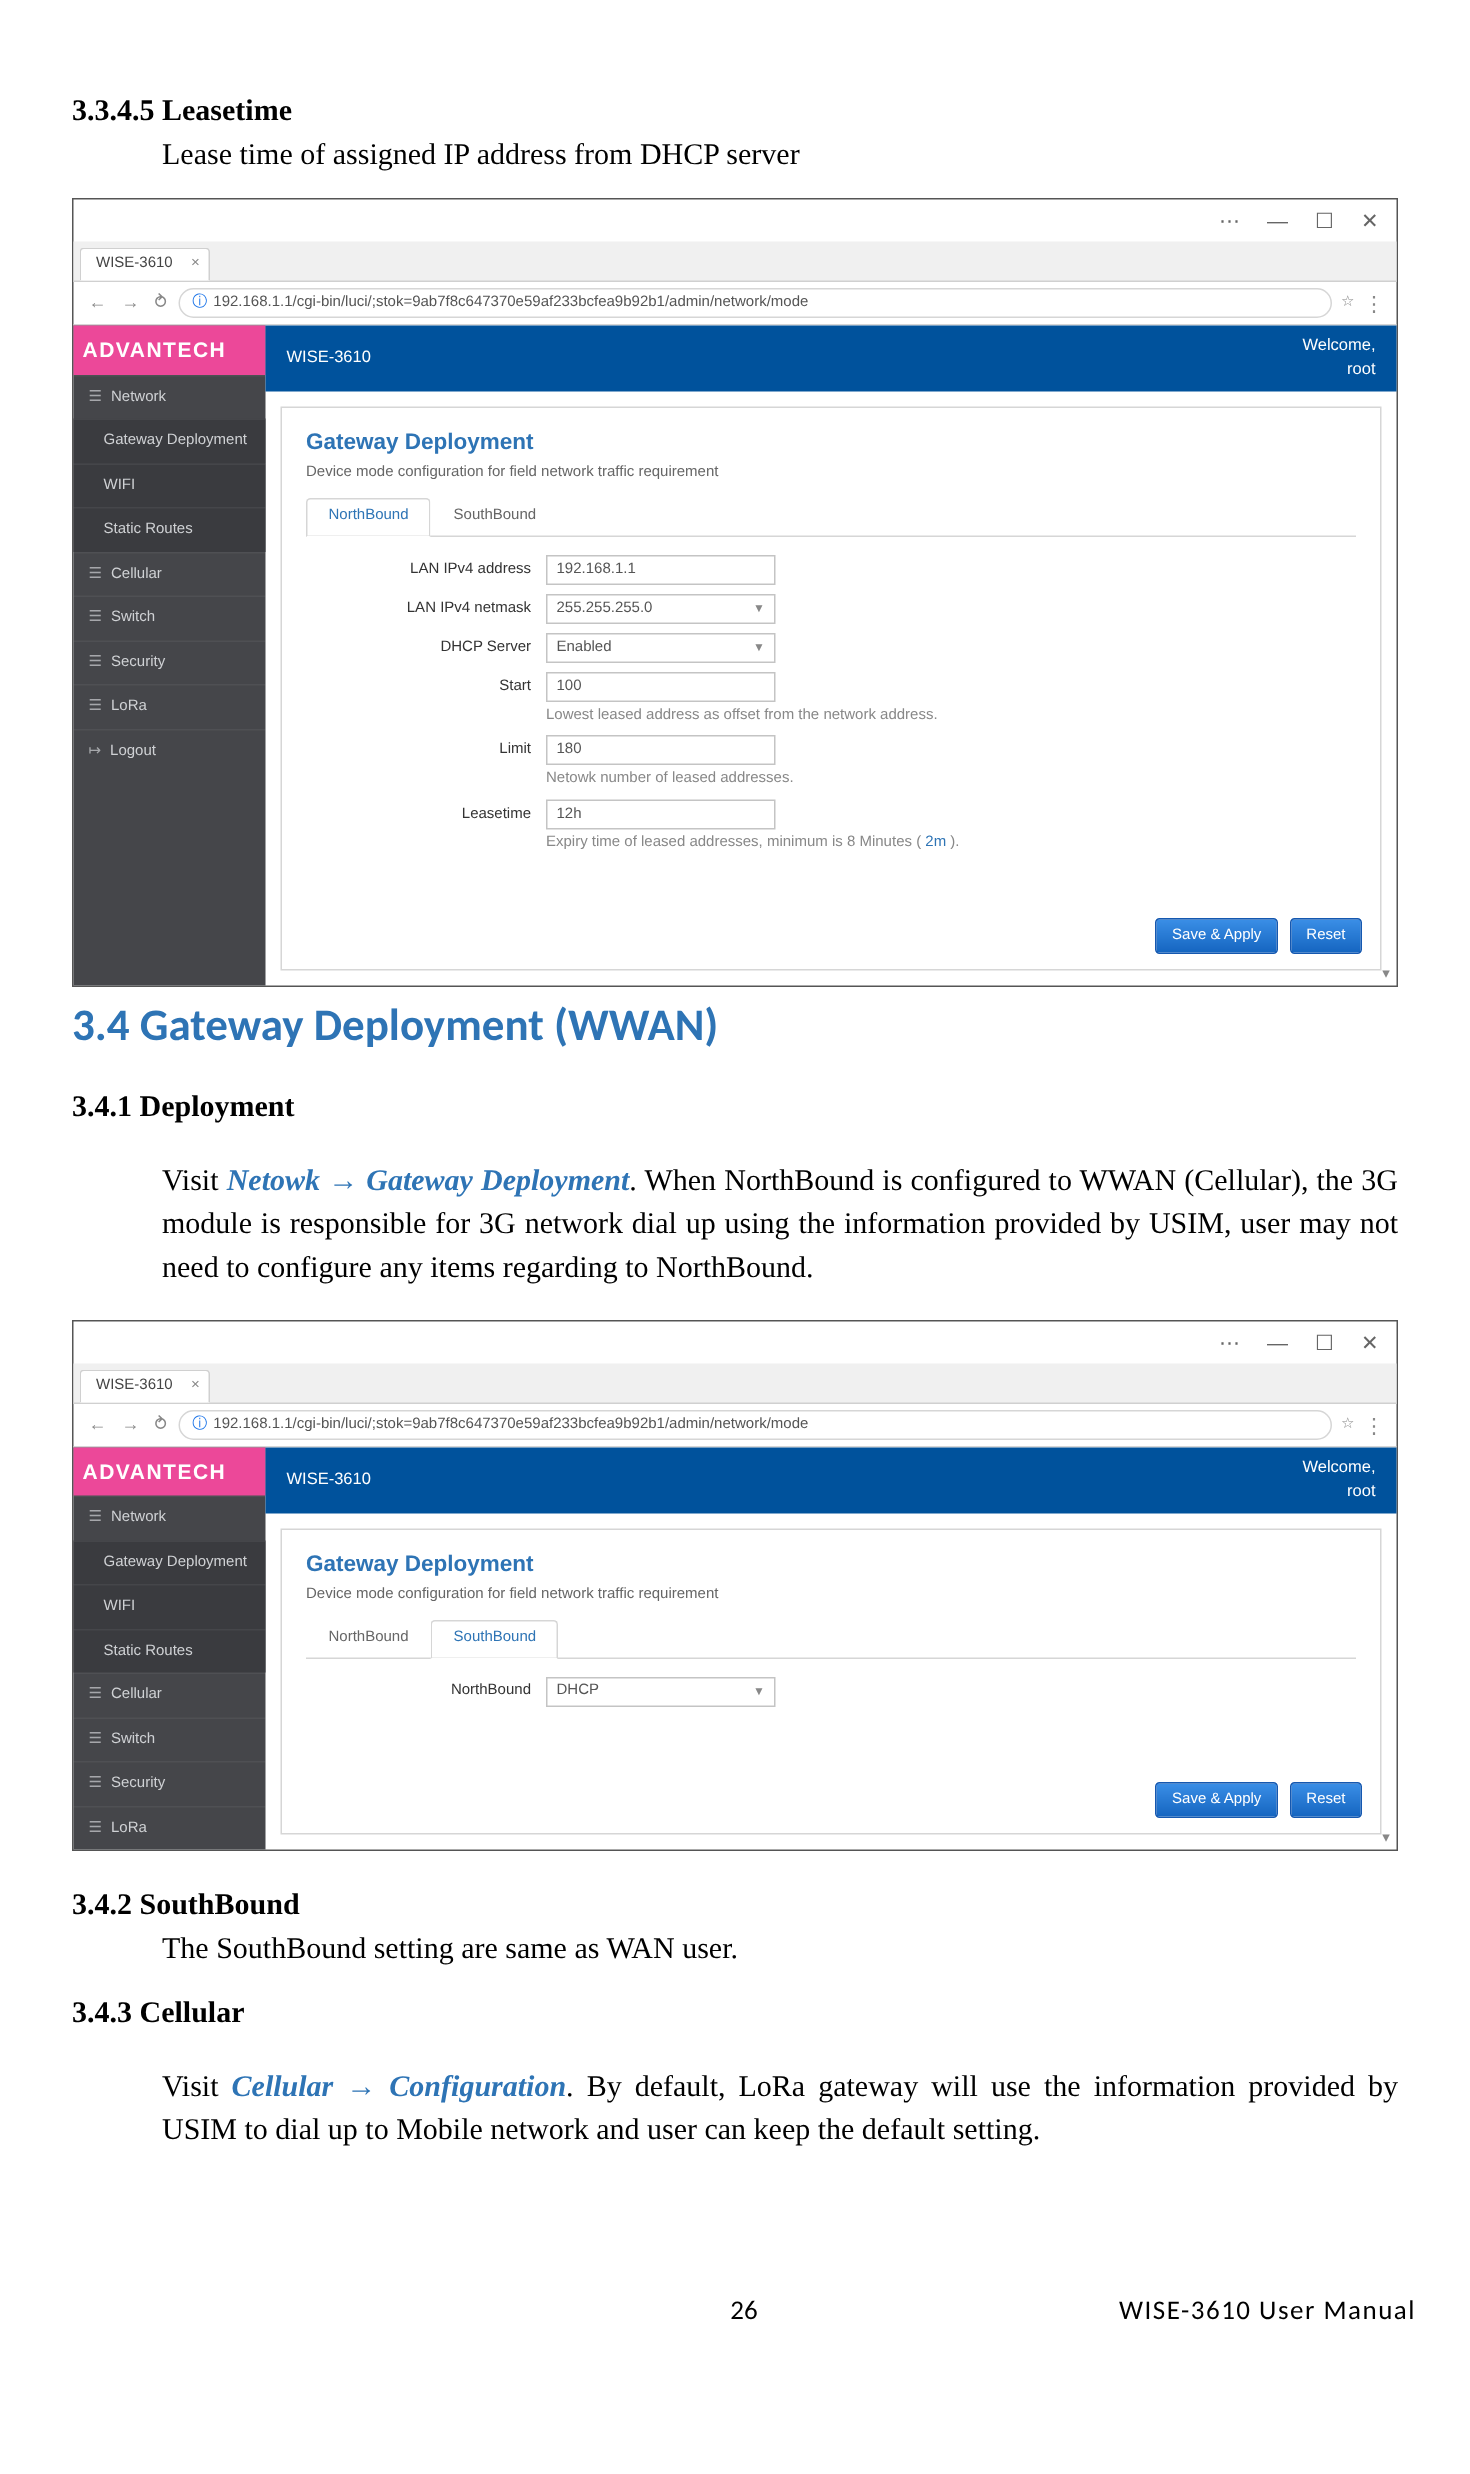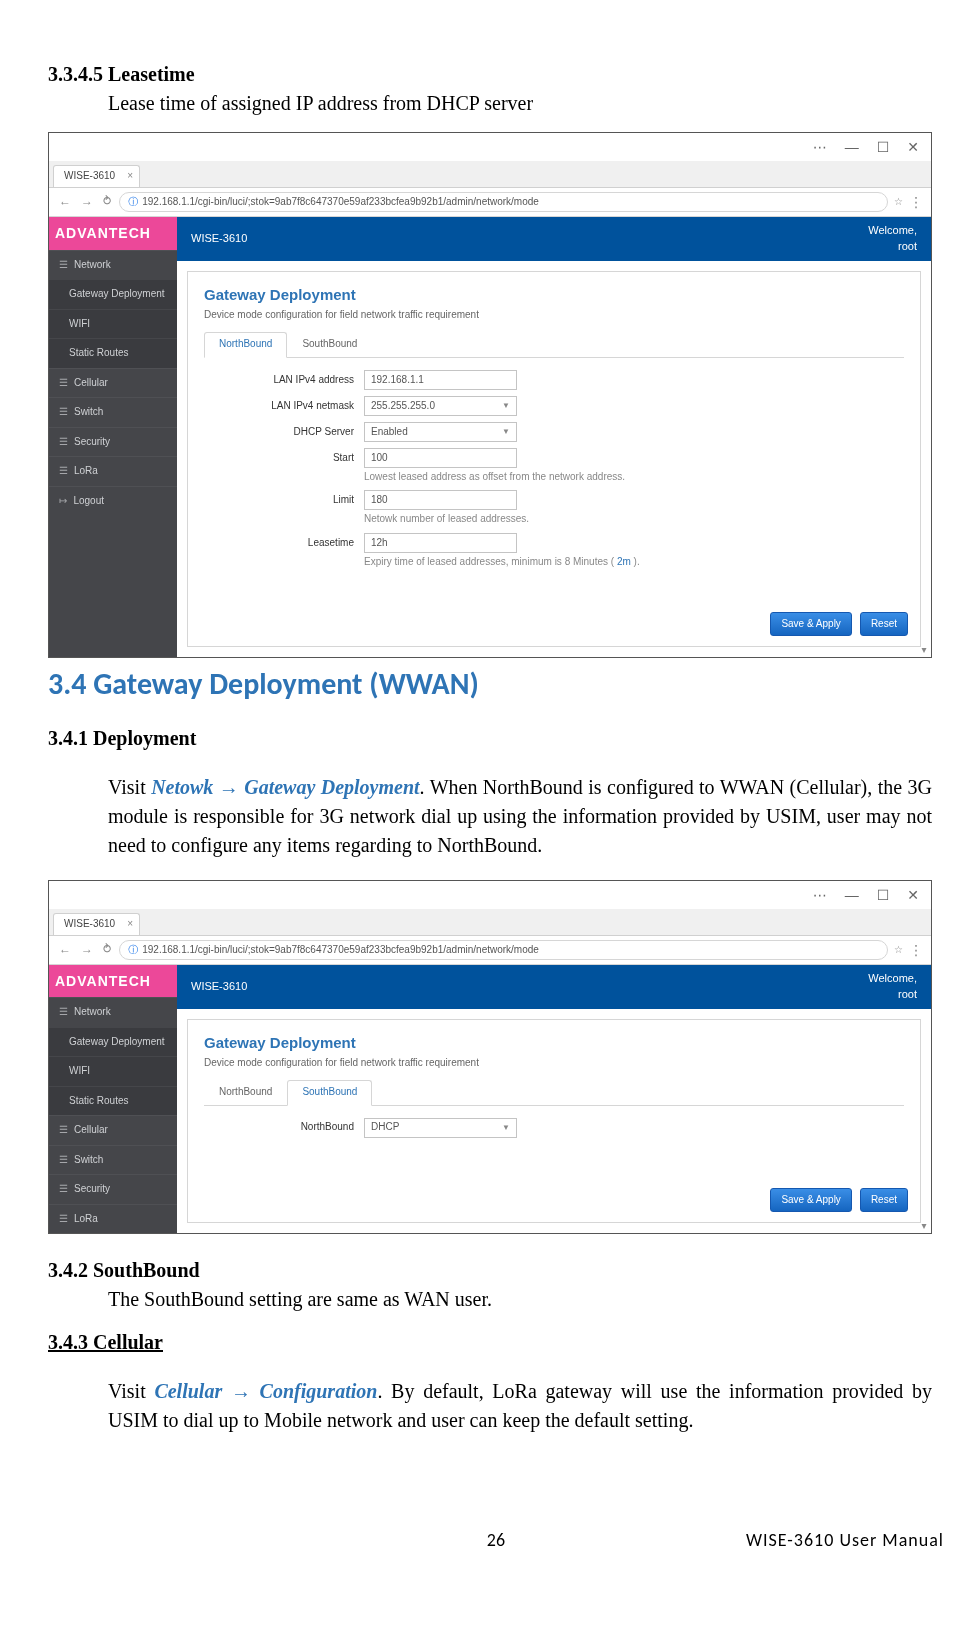--- a/index.html
+++ b/index.html
@@ -354,21 +354,21 @@
           </div>
         </div>
       </div>
     </div>
     <div class="scroll">▾</div>
   </div>
 
   <p class="sec-heading" style="margin-top:22px;">3.4.2 SouthBound</p>
   <p class="sec-desc">The SouthBound setting are same as WAN user.</p>
 
-  <p class="sec-heading" style="margin-top:14px;text-decoration:underline;">3.4.3 Cellular</p>
+  <p class="sec-heading" style="margin-top:14px;">3.4.3 Cellular</p>
   <p class="indent">
     <span>Visit </span><span class="nav-ref">Cellular → Configuration</span><span>. By default, LoRa gateway will use the information provided by USIM to dial up to Mobile network and user can keep the default setting.</span>
   </p>
 
 </div>
 
 <div class="footer">
   <div class="left"></div>
   <div class="center">26</div>
   <div class="right">WISE-3610 User Manual</div>

